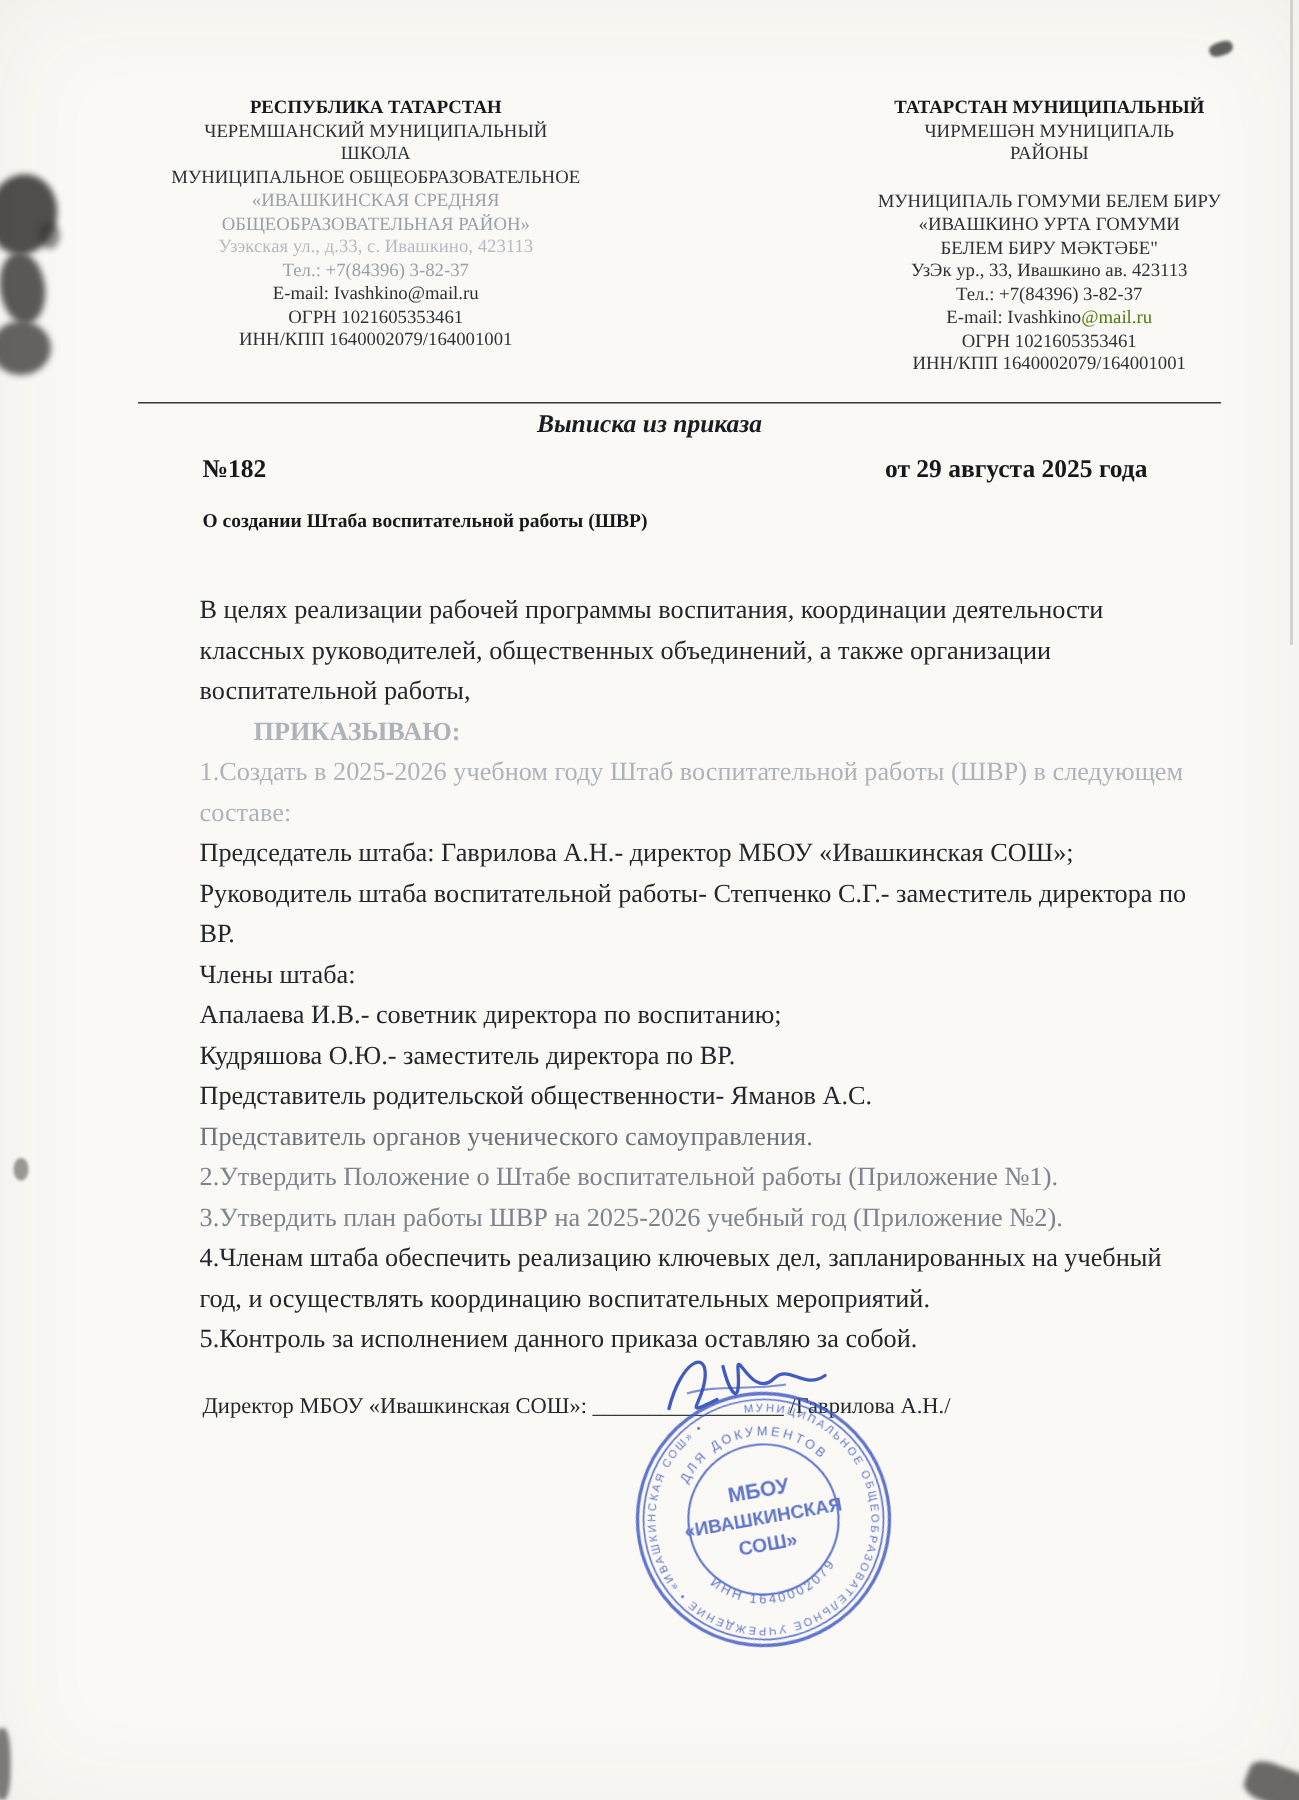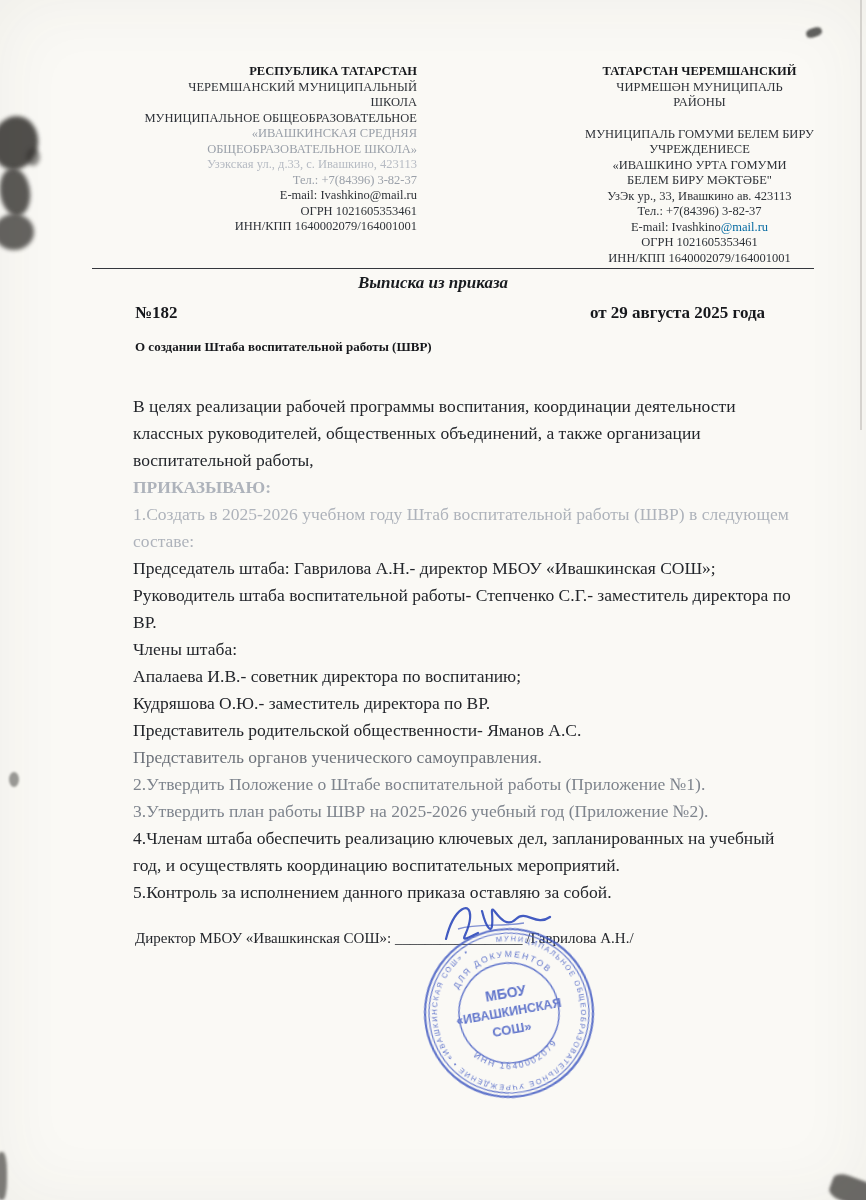--- a/index.html
+++ b/index.html
@@ -4,41 +4,41 @@
 <style>
   html,body{margin:0;padding:0;background:#e8e6e1;}
   .page{
     position:relative;width:866px;height:1200px;margin:0 auto;
     background:#faf9f5;overflow:hidden;
     font-family:"Liberation Serif", serif;color:#23262b;
     box-shadow:inset 0 0 70px rgba(60,60,55,.06);
   }
   
   .lh{position:absolute;top:64px;text-align:center;font-size:12.5px;line-height:15.5px;color:#2e3238;}
-  .lh-left{left:112px;width:305px;text-align:right;}
+  .lh-left{left:98px;width:305px;}
   .lh-right{left:552px;width:295px;}
   .lh-line{white-space:nowrap;}
   .lh .bold{font-weight:bold;color:#16181c;}
   .lh .gap-top{margin-top:16px;}
   .ghost{color:#9aa0a9;}
   .ghost2{color:#b6bbc3;}
   .email-value{}
-  .lh-right .email-value{color:#0369a1;}
+  .lh-right .email-value{color:#4d7c0f;}
   
   .rule{position:absolute;top:268px;left:92px;width:722px;border-top:1.6px solid #34373d;}
   .doc-title{position:absolute;top:273px;left:0;width:100%;text-align:center;
     font-weight:bold;font-size:17px;color:#191c20;font-style:italic;}
   .order-row{position:absolute;top:303px;left:135px;width:630px;display:flex;
     justify-content:space-between;font-weight:bold;font-size:17px;color:#16181c;}
   .subject{position:absolute;top:339px;left:135px;font-weight:bold;font-size:13px;color:#16181c;}
   
   .body-text{position:absolute;top:393px;left:133px;width:672px;font-size:17.5px;line-height:27px;color:#23262b;}
   .body-text p{margin:0;}
   .ghost-b{color:#aeb3bb;}
-  .ghost-b.b{font-weight:bold;}
+  .ghost-b.b{font-weight:bold;margin-left:36px;}
   .dim{color:#7e848d;}
   .dim-light{color:#6e737b;}
   .mt12{margin-top:12px;}
   .mt14{margin-top:14px;}
   
   .sig-row{position:absolute;top:930px;left:135px;font-size:15px;color:#23262b;white-space:nowrap;}
   .sig-scribble{position:absolute;left:428px;top:893px;width:160px;height:62px;pointer-events:none;}
   
   .stamp{position:absolute;left:420px;top:924px;width:178px;height:178px;
     transform:rotate(-10deg);opacity:.82;filter:blur(.35px);}
@@ -60,34 +60,33 @@
 <body>
 
 <div class="page">
 
   <div class="lh lh-left">
     <div class="lh-line bold">РЕСПУБЛИКА ТАТАРСТАН</div>
     <div class="lh-line">ЧЕРЕМШАНСКИЙ МУНИЦИПАЛЬНЫЙ</div>
     <div class="lh-line">ШКОЛА</div>
     <div class="lh-line">МУНИЦИПАЛЬНОЕ  ОБЩЕОБРАЗОВАТЕЛЬНОЕ</div>
     <div class="lh-line ghost">«ИВАШКИНСКАЯ СРЕДНЯЯ</div>
-    <div class="lh-line ghost">ОБЩЕОБРАЗОВАТЕЛЬНОЕ ШКОЛА»</div>
+    <div class="lh-line ghost">ОБЩЕОБРАЗОВАТЕЛЬНАЯ РАЙОН»</div>
     <div class="lh-line ghost2">Узэкская ул., д.33, с. Ивашкино,  423113</div>
     <div class="lh-line ghost">Тел.: +7(84396) 3-82-37</div>
     <div class="lh-line"><span>E-mail: </span><span class="email-value">Ivashkino@mail.ru</span></div>
     <div class="lh-line">ОГРН 1021605353461</div>
     <div class="lh-line">ИНН/КПП  1640002079/164001001</div>
   </div>
 
   <div class="lh lh-right">
-    <div class="lh-line bold">ТАТАРСТАН ЧЕРЕМШАНСКИЙ</div>
+    <div class="lh-line bold">ТАТАРСТАН МУНИЦИПАЛЬНЫЙ</div>
     <div class="lh-line">ЧИРМЕШӘН МУНИЦИПАЛЬ</div>
     <div class="lh-line">РАЙОНЫ</div>
     <div class="lh-line gap-top">МУНИЦИПАЛЬ ГОМУМИ БЕЛЕМ БИРУ</div>
-    <div class="lh-line">УЧРЕЖДЕНИЕСЕ</div>
     <div class="lh-line">«ИВАШКИНО УРТА  ГОМУМИ</div>
     <div class="lh-line">БЕЛЕМ БИРУ МӘКТӘБЕ"</div>
     <div class="lh-line">УзЭк ур., 33,  Ивашкино ав. 423113</div>
     <div class="lh-line">Тел.: +7(84396) 3-82-37</div>
     <div class="lh-line"><span>E-mail: Ivashkino</span><span class="email-value">@mail.ru</span></div>
     <div class="lh-line">ОГРН   1021605353461</div>
     <div class="lh-line">ИНН/КПП  1640002079/164001001</div>
   </div>
 
   <div class="rule"></div>

